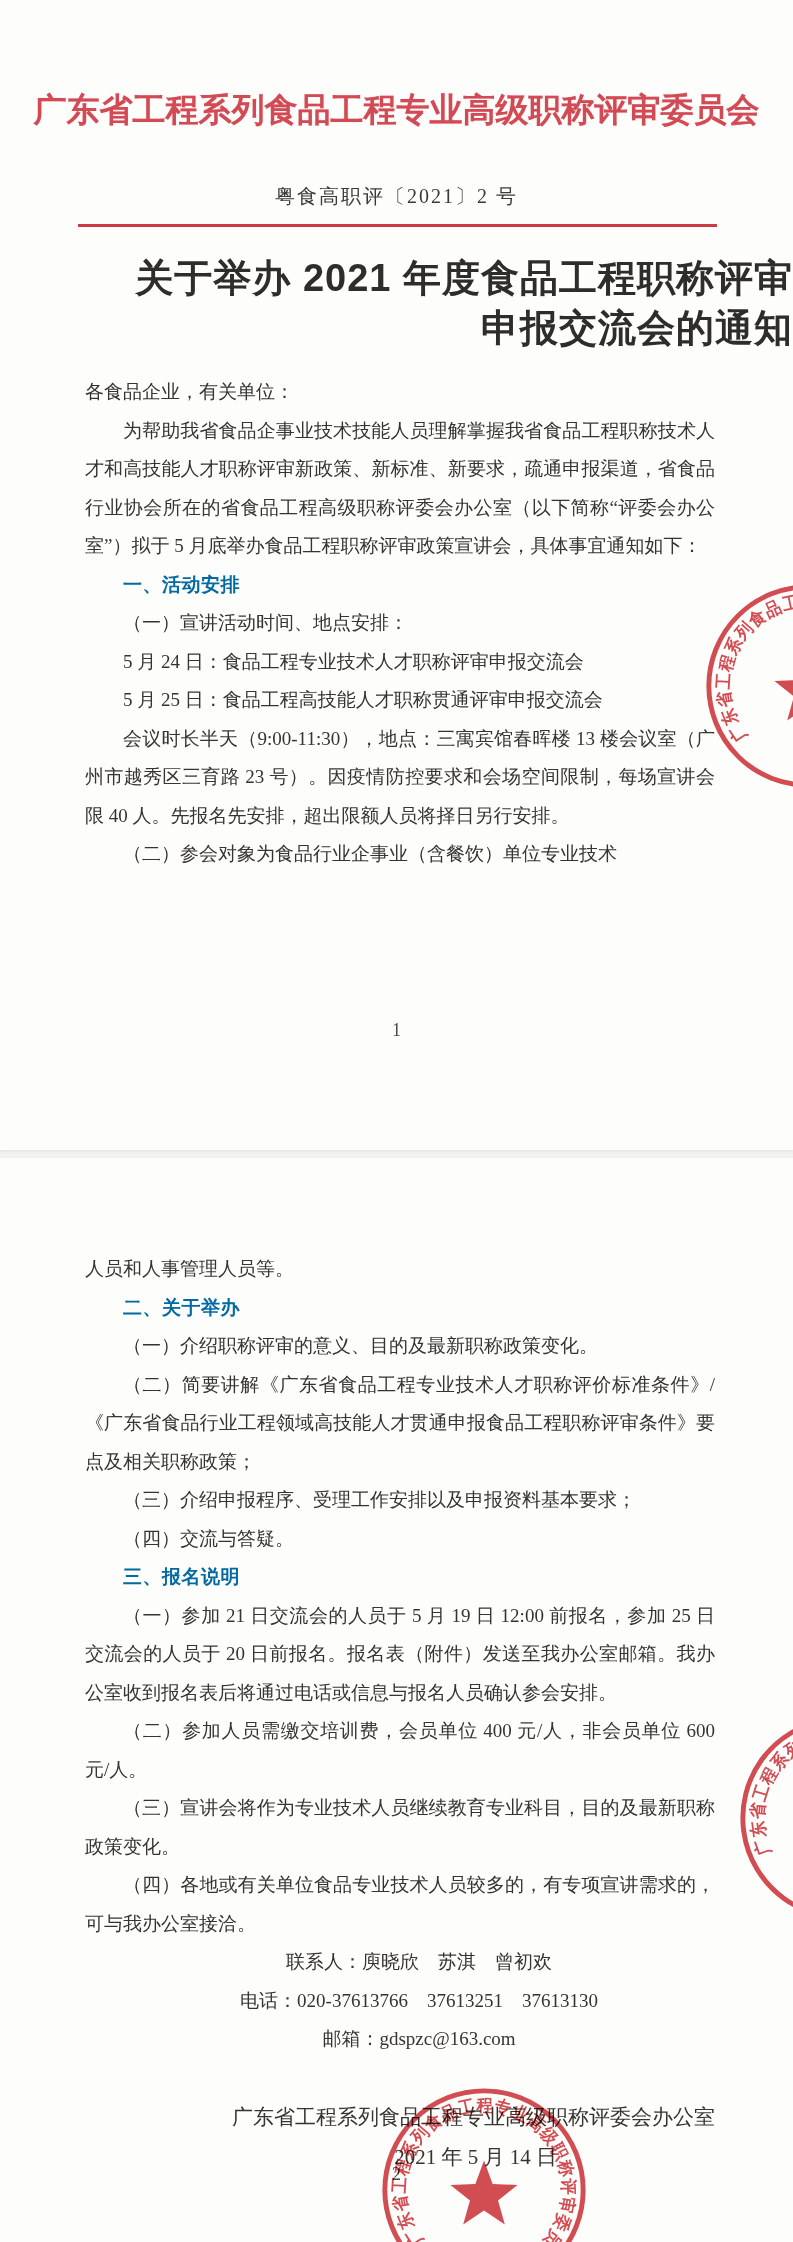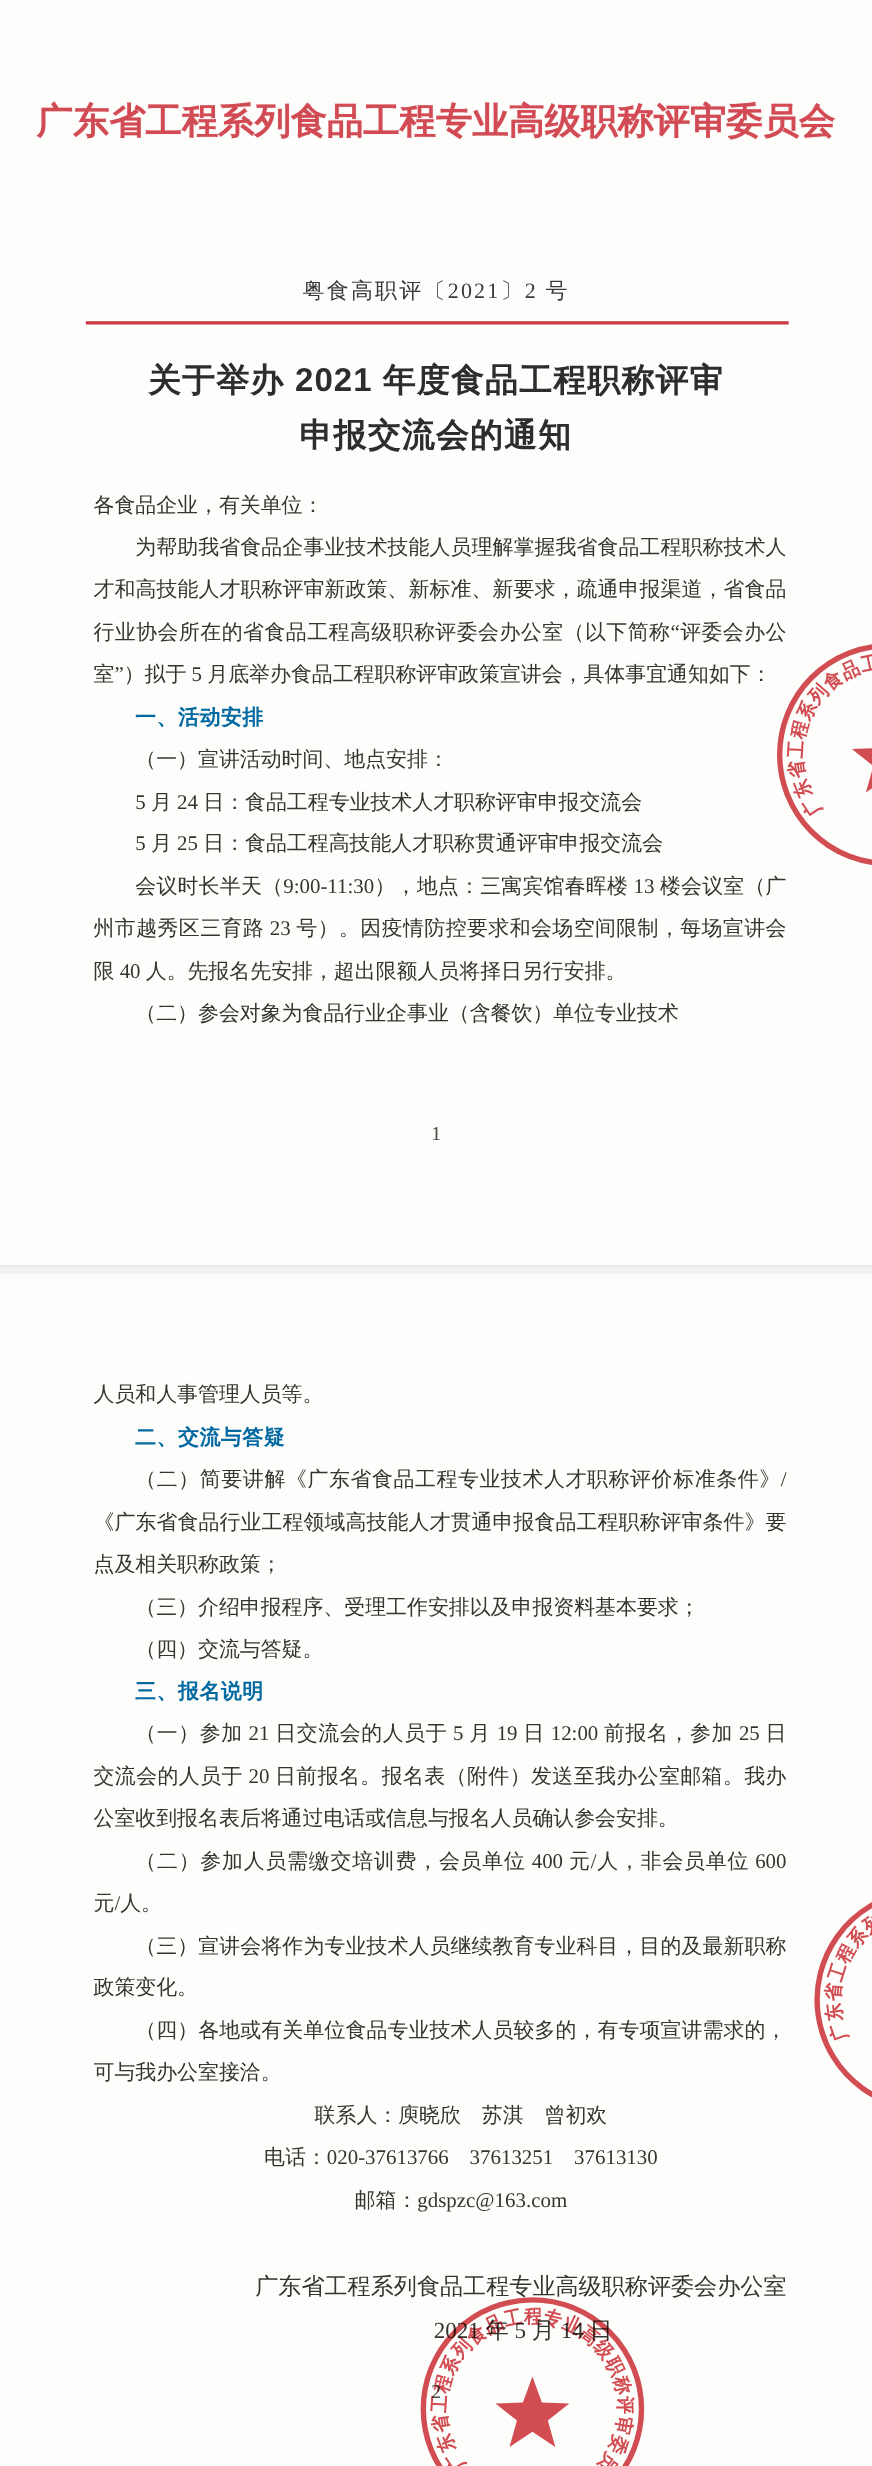--- a/index.html
+++ b/index.html
@@ -18,29 +18,29 @@
 
   
   .org-header {
     margin-top:88px; text-align:center;
     font-size:33px; font-weight:700; letter-spacing:0px;
     color:#d24a53; font-family:"Liberation Serif", serif;
     text-shadow:0 0 1px rgba(210,74,83,0.35);
     white-space:nowrap;
   }
   .doc-number {
-    margin-top:118px; text-align:center;
+    margin-top:50px; text-align:center;
     font-size:20px; color:#3a3a38; letter-spacing:2px;
   }
   .red-rule {
     margin:14px 76px 0 78px; height:3px; background:#c93b45; border:none;
   }
   .doc-title {
-    margin-top:26px; text-align:center; color:#2e2d2b;
-    font-size:30px; font-weight:700; line-height:50px;
+    margin-top:26px; text-align:right; color:#2e2d2b;
+    font-size:38px; font-weight:700; line-height:50px;
     font-family:"Liberation Sans", sans-serif; letter-spacing:1px;
   }
 
   
   .body-text { margin-top:20px; padding:0 78px 0 85px; }
   .page-2 .body-text { margin-top:0; padding-top:92px; }
   .line {
     font-size:19px; line-height:38.5px; color:#35342f;
     text-align:justify; text-justify:inter-ideograph;
   }
@@ -124,21 +124,22 @@
 
     <svg class="seal seal-edge-1" viewBox="0 0 220 220">
       <use href="#seal-art"></use>
     </svg>
   </div>
 
   <div class="page page-2">
 
     <div class="body-text">
         <p class="line plain">人员和人事管理人员等。</p>
-        <p class="line heading">二、交流与答疑</p>
+        <p class="line heading">二、关于举办</p>
+        <p class="line indent">（一）介绍职称评审的意义、目的及最新职称政策变化。</p>
         <p class="line indent">（二）简要讲解《广东省食品工程专业技术人才职称评价标准条件》/《广东省食品行业工程领域高技能人才贯通申报食品工程职称评审条件》要点及相关职称政策；</p>
         <p class="line indent">（三）介绍申报程序、受理工作安排以及申报资料基本要求；</p>
         <p class="line indent">（四）交流与答疑。</p>
         <p class="line heading">三、报名说明</p>
         <p class="line indent">（一）参加 21 日交流会的人员于 5 月 19 日 12:00 前报名，参加 25 日交流会的人员于 20 日前报名。报名表（附件）发送至我办公室邮箱。我办公室收到报名表后将通过电话或信息与报名人员确认参会安排。</p>
         <p class="line indent">（二）参加人员需缴交培训费，会员单位 400 元/人，非会员单位 600 元/人。</p>
         <p class="line indent">（三）宣讲会将作为专业技术人员继续教育专业科目，目的及最新职称政策变化。</p>
         <p class="line indent">（四）各地或有关单位食品专业技术人员较多的，有专项宣讲需求的，可与我办公室接洽。</p>
         <p class="line contact">联系人：庾晓欣　苏淇　曾初欢</p>
         <p class="line contact">电话：020-37613766　37613251　37613130</p>

